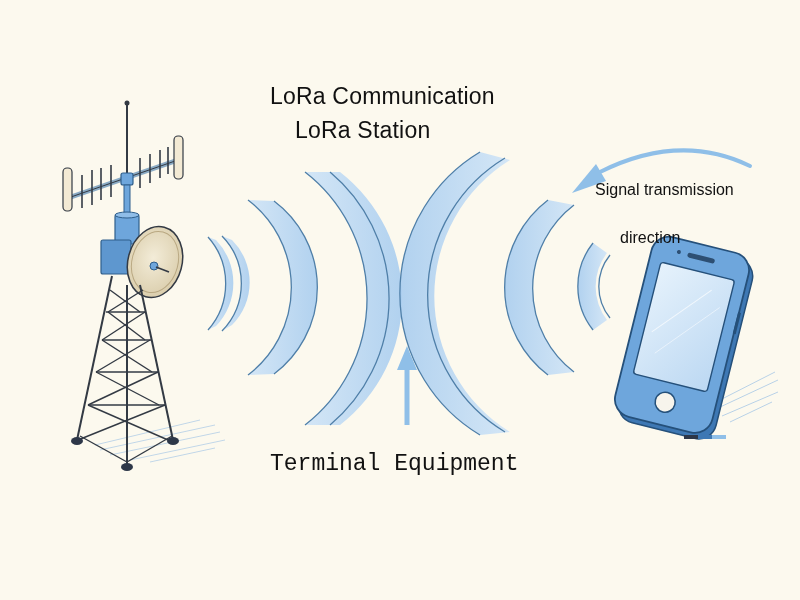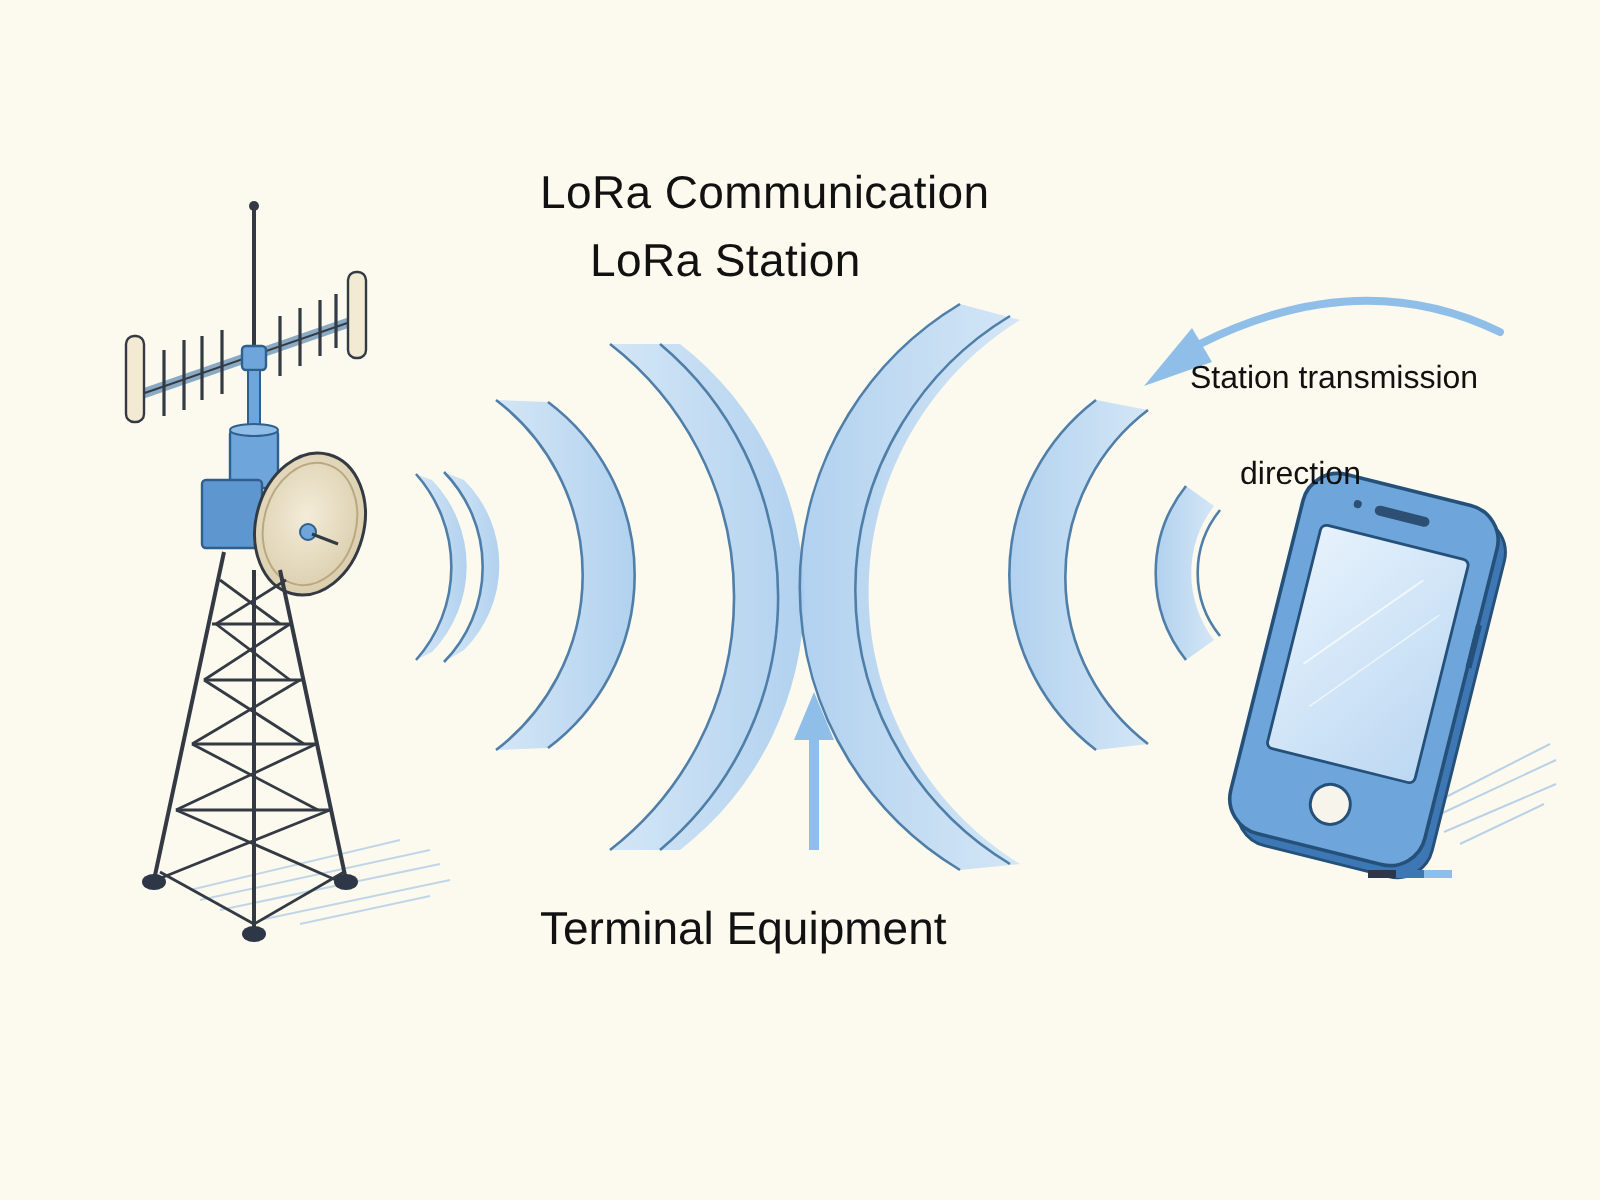--- a/index.html
+++ b/index.html
@@ -14,21 +14,21 @@
     .label {
       position: absolute; color: #111; font-weight: normal;
       text-align: left; white-space: nowrap;
       font-family: "Liberation Sans", sans-serif;
     }
     .title-line { font-size: 23px; letter-spacing: 0.2px; }
     #title1 { left: 270px; top: 83px; width: 300px; }
     #title2 { left: 295px; top: 117px; width: 260px; }
     #signal1 { left: 595px; top: 181px; width: 190px; font-size: 16px; }
     #signal2 { left: 620px; top: 205px; width: 140px; font-size: 16px; margin-top: 24px; }
-    #terminal { left: 270px; top: 451px; width: 285px; font-size: 23px; }
+    #terminal { left: 270px; top: 451px; width: 285px; font-size: 23px; font-family: Liberation Mono, monospace; }
   </style>
 </head>
 <body>
 
 <div class="stage">
   <svg width="800" height="600" viewBox="0 0 800 600">
     <defs>
       <linearGradient id="waveGrad" x1="0" y1="0" x2="1" y2="0">
         <stop offset="0" stop-color="#cfe4f7"></stop>
         <stop offset="1" stop-color="#a9cdef"></stop>
@@ -188,16 +188,16 @@
       </g>
 
       <rect x="684" y="435" width="14" height="4" fill="#2d3748"></rect>
       <rect x="698" y="435" width="14" height="4" fill="#3e78b4"></rect>
       <rect x="712" y="435" width="14" height="4" fill="#8fbfe8"></rect>
     </g>
   </svg>
 
   <div class="label title-line" id="title1">LoRa Communication</div>
   <div class="label title-line" id="title2">LoRa Station</div>
-  <div class="label" id="signal1">Station transmission</div>
+  <div class="label" id="signal1">Signal transmission</div>
   <div class="label" id="signal2">direction</div>
   <div class="label" id="terminal">Terminal Equipment</div>
 </div>
 
 </body></html>

